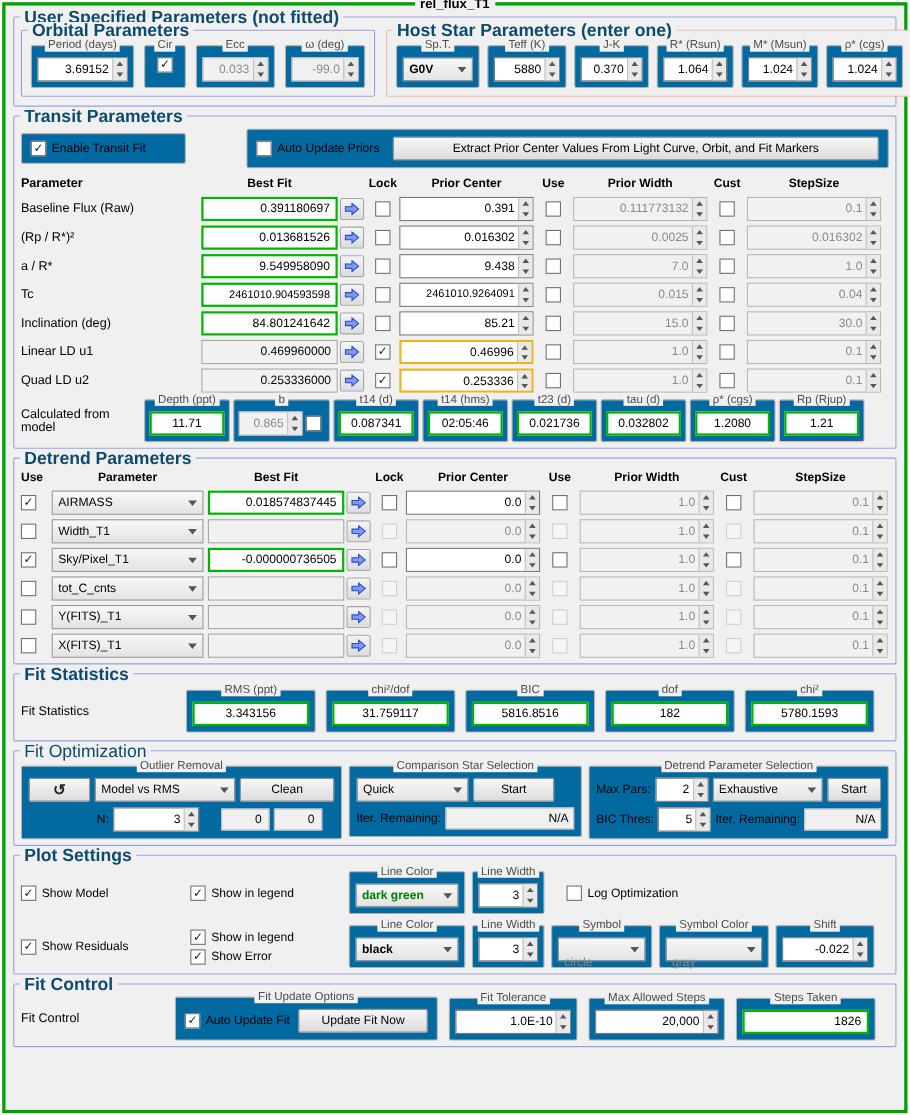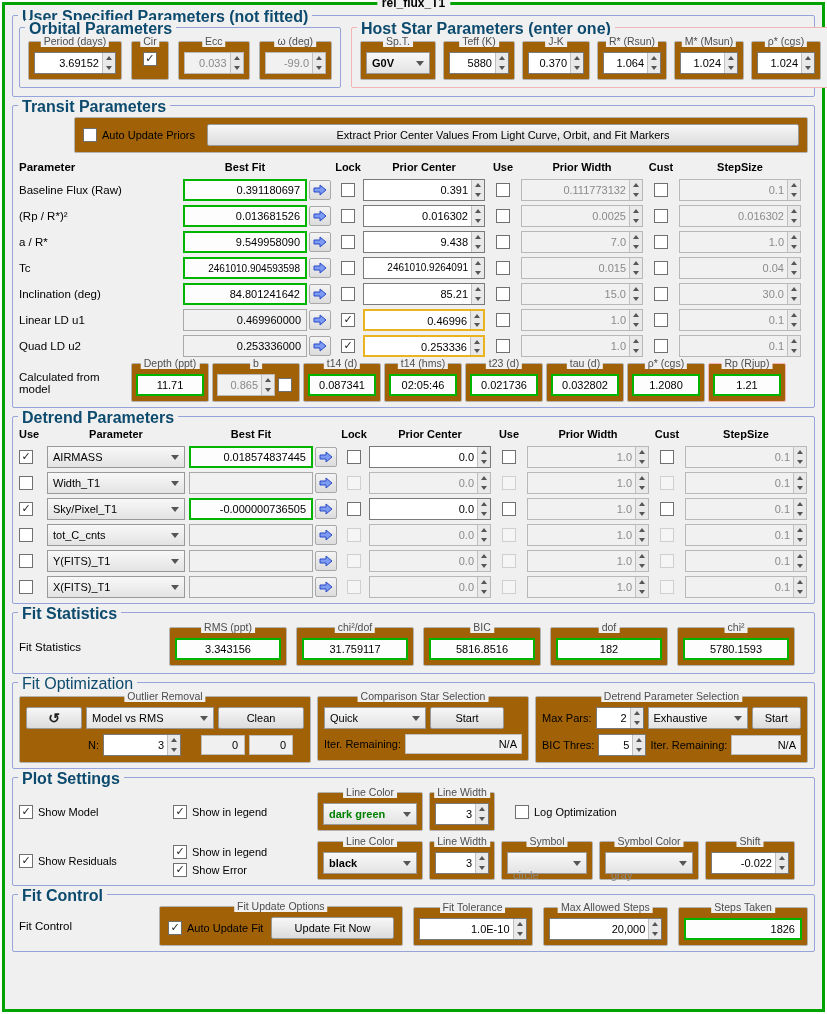--- a/index.html
+++ b/index.html
@@ -10,21 +10,21 @@
   .window-title { position: absolute; top: -9px; left: 50%; transform: translateX(-50%); background: #f0f0f0; padding: 0 5px; font-weight: bold; font-size: 12px; }
 
   .section { position: relative; border: 1px solid #97a4dc; border-radius: 2px; margin-bottom: 8px; padding: 11px 6px 5px 6px; background: #f0f0f0; }
   .section-title { position: absolute; top: -8px; left: 5px; background: #f0f0f0; padding: 0 4px; font-weight: bold; font-size: 16px; color: #0c4a6e; white-space: nowrap; }
   .section-title.plain { font-weight: normal; }
   .section.pinkb { border-color: #f2b4b4; }
 
   .row { display: flex; align-items: stretch; }
 
   
-  .mg { position: relative; border: 1px solid #b2b2b2; border-radius: 2px; padding: 10px 5px 5px 5px; background: #a16207; }
+  .mg { position: relative; border: 1px solid #b2b2b2; border-radius: 2px; padding: 10px 5px 5px 5px; background: #0369a1; }
   .mg-title { position: absolute; top: -7px; left: 50%; transform: translateX(-50%); background: #f0f0f0; padding: 0 3px; color: #4d4d4d; white-space: nowrap; font-size: 10.5px; }
   .mg.pink { border-color: #f2b4b4; }
 
   
   .spin { display: flex; align-items: stretch; background: #fff; border: 1px solid #7a7a7a; height: 22px; width: 100%; }
   .spin .val { flex: 1; text-align: right; padding: 4px 3px 0 2px; white-space: nowrap; overflow: hidden; font-size: 11px; }
   .btns { width: 13px; display: flex; flex-direction: column; align-items: center; justify-content: space-around; background: #e9e9e9; border-left: 1px solid #c0c0c0; cursor: default; }
   .btns::before { content: ""; width: 0; height: 0; border-left: 3px solid transparent; border-right: 3px solid transparent; border-bottom: 4px solid #555; }
   .btns::after  { content: ""; width: 0; height: 0; border-left: 3px solid transparent; border-right: 3px solid transparent; border-top: 4px solid #555; }
   .spin.disabled { background: #f1f1f1; border-color: #b8b8b8; }
@@ -189,20 +189,26 @@
           </div>
         </div>
       </div>
     </div>
   </div>
 
   <div class="section">
     <span class="section-title">Transit Parameters</span>
 
     <div class="row" style="margin-bottom:8px; align-items:center;">
+      <div class="mg" style="padding:6px 8px; width:150px;">
+        <div class="cbline">
+            <span class="cb checked"></span>
+            <span class="labeltx">Enable Transit Fit</span>
+          </div>
+      </div>
       <div style="width:55px;"></div>
       <div class="mg" style="padding:6px 8px; flex:1; display:flex; align-items:center; gap:12px;">
         <div class="cbline">
             <span class="cb"></span>
             <span class="labeltx">Auto Update Priors</span>
           </div>
         <div class="btn" style="flex:1;">Extract Prior Center Values From Light Curve, Orbit, and Fit Markers</div>
       </div>
     </div>
 
@@ -1039,20 +1045,20 @@
             <span class="btns"></span>
           </div>
       </div>
       <div class="mg" style="width:128px;">
         <span class="mg-title">Max Allowed Steps</span>
         <div class="spin">
             <span class="val">20,000</span>
             <span class="btns"></span>
           </div>
       </div>
-      <div class="mg" style="width:132px; margin-right:0;">
+      <div class="mg" style="width:132px; margin-right:12px;">
         <span class="mg-title">Steps Taken</span>
         <div class="valbox">1826</div>
       </div>
     </div>
   </div>
 
 </div>
 
 </body></html>

